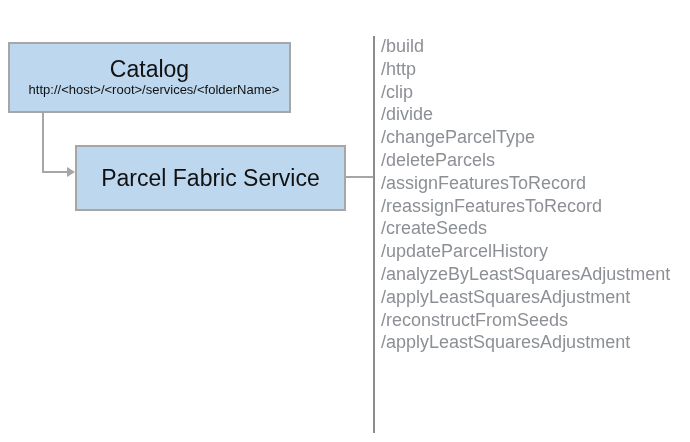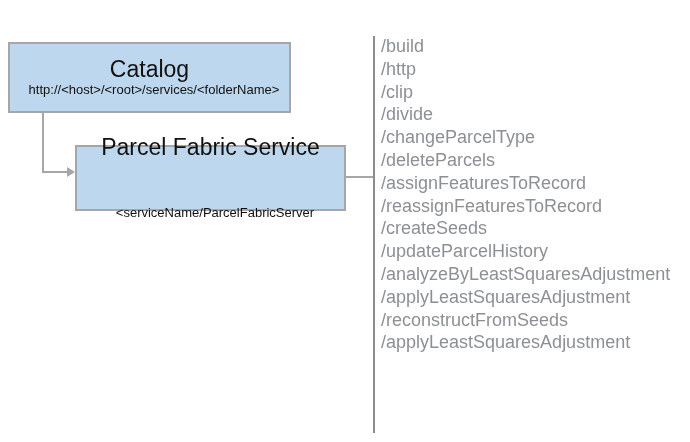--- a/index.html
+++ b/index.html
@@ -117,21 +117,20 @@
     <div class="node-title">Catalog</div>
     <div class="node-subtitle">http://&lt;host&gt;/&lt;root&gt;/services/&lt;folderName&gt;</div>
   </div>
 
   <div class="conn conn-catalog-v"></div>
   <div class="conn conn-catalog-h"></div>
   <div class="arrowhead-right"></div>
 
   <div class="node node-service">
     <div class="node-title">Parcel Fabric Service</div>
-    <div class="node-subtitle">&lt;serviceName/ParcelFabricServer</div>
   </div>
 
   <div class="conn conn-service-h"></div>
 
   <div class="separator-v"></div>
 
   <div class="ops-list">
       <div class="op-item">/build</div>
       <div class="op-item">/http</div>
       <div class="op-item">/clip</div>

